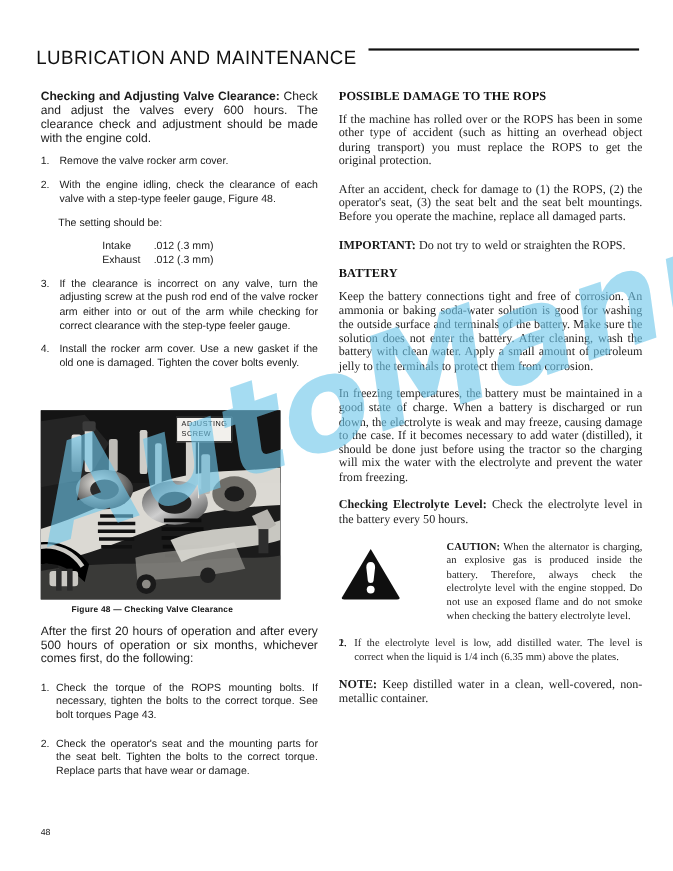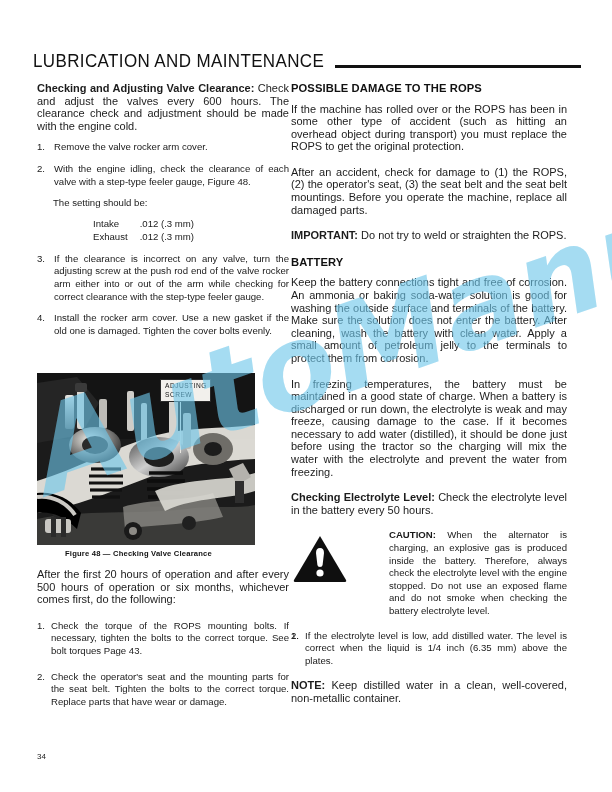--- a/index.html
+++ b/index.html
@@ -25,21 +25,20 @@
   }
 
   
   .header {
     position: absolute;
     left: 33px;
     top: 44px;
     width: 548px;
     height: 26px;
     display: flex;
-    align-items: flex-end;
   }
   .header-title {
     font-size: 17.5px;
     letter-spacing: 0.4px;
     font-weight: 400;
     color: #111;
     white-space: nowrap;
     line-height: 1;
     font-stretch: semi-condensed;
     transform: scaleX(0.97);
@@ -53,21 +52,21 @@
     margin-bottom: 2.5px;
   }
 
   
   .col {
     position: absolute;
     top: 82px;
     width: 252px;
   }
   .col-left  { left: 37px; }
-  .col-right { left: 291px; width: 276px; }
+  .col-right { left: 308px; width: 276px; font-family: Liberation Serif, serif; }
 
   p.body {
     font-size: 11px;
     line-height: 12.6px;
     margin: 0 0 9px 0;
     text-align: justify;
     color: #1c1c1c;
   }
   p.body.last { margin-bottom: 0; }
   .b { font-weight: bold; }
@@ -420,21 +419,21 @@
         <span class="num">2.</span>
         <span>If the electrolyte level is low, add distilled water. The level is correct when the liquid is 1/4 inch (6.35 mm) above the plates.</span>
       </li>
     </ol>
 
     <p class="body last" style="margin-top:12px;">
       <span class="b">NOTE:</span><span> Keep distilled water in a clean, well-covered, non-metallic container.</span>
     </p>
   </div>
 
-  <div class="page-number">34</div>
+  <div class="page-number">48</div>
 
   <div class="watermark">
     <svg width="540" height="250" viewBox="0 0 540 250">
       <text class="wm-text" x="0" y="215" transform="rotate(-19 0 215)">AutoManual</text>
     </svg>
   </div>
 
 </div>
 
 </body></html>

